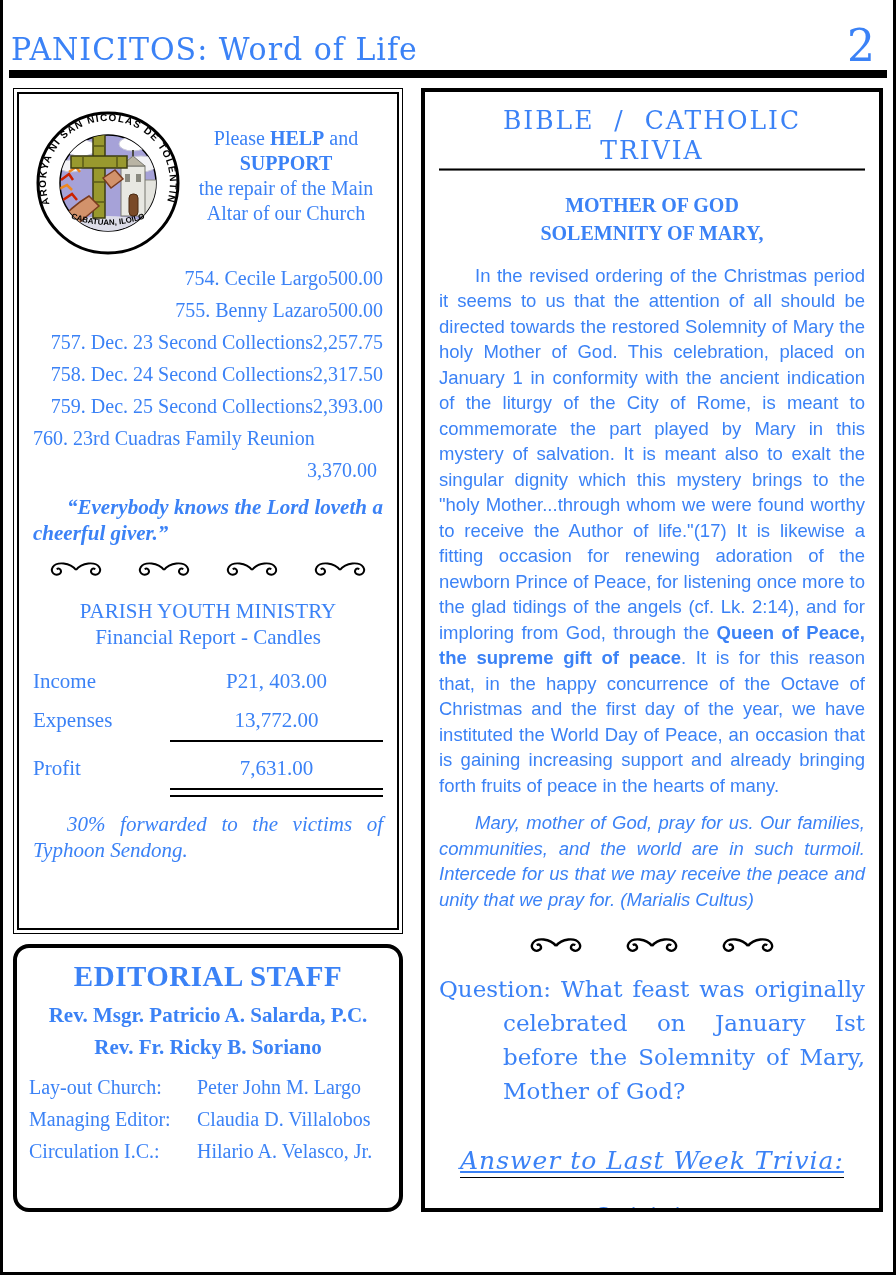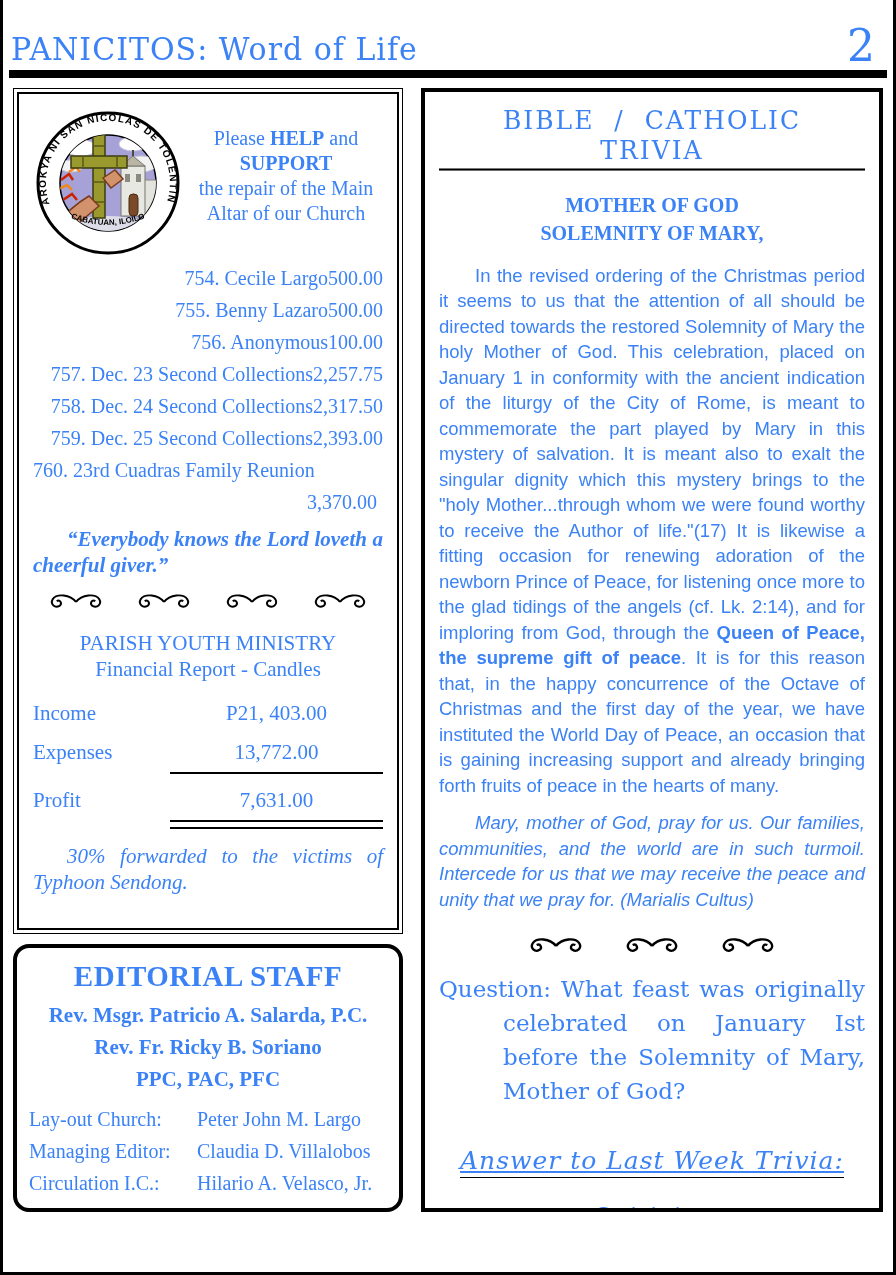--- a/index.html
+++ b/index.html
@@ -213,24 +213,20 @@
         <div class="donations">
           <div class="don-row">
             <span>754. Cecile Largo</span>
             <span class="don-amt">500.00</span>
           </div>
           <div class="don-row">
             <span>755. Benny Lazaro</span>
             <span class="don-amt">500.00</span>
           </div>
           <div class="don-row">
-            <span>756. Anonymous</span>
-            <span class="don-amt">100.00</span>
-          </div>
-          <div class="don-row">
             <span>757. Dec. 23 Second Collections</span>
             <span class="don-amt">2,257.75</span>
           </div>
           <div class="don-row">
             <span>758. Dec. 24 Second Collections</span>
             <span class="don-amt">2,317.50</span>
           </div>
           <div class="don-row">
             <span>759. Dec. 25 Second Collections</span>
             <span class="don-amt">2,393.00</span>
@@ -291,21 +287,20 @@
           </div>
         </div>
 
         <div class="fin-note">30% forwarded to the victims of Typhoon Sendong.</div>
       </div>
 
       <div class="staff-box">
         <div class="staff-title">EDITORIAL STAFF</div>
         <div class="staff-name">Rev. Msgr. Patricio A. Salarda, P.C.</div>
         <div class="staff-name">Rev. Fr. Ricky B. Soriano</div>
-        <div class="staff-name">PPC, PAC, PFC</div>
         <div class="staff-roles">
           <div class="staff-role">
             <div class="role-label">Lay-out Church:</div>
             <div class="role-value">Peter John M. Largo</div>
           </div>
           <div class="staff-role">
             <div class="role-label">Managing Editor:</div>
             <div class="role-value">Claudia D. Villalobos</div>
           </div>
           <div class="staff-role">

